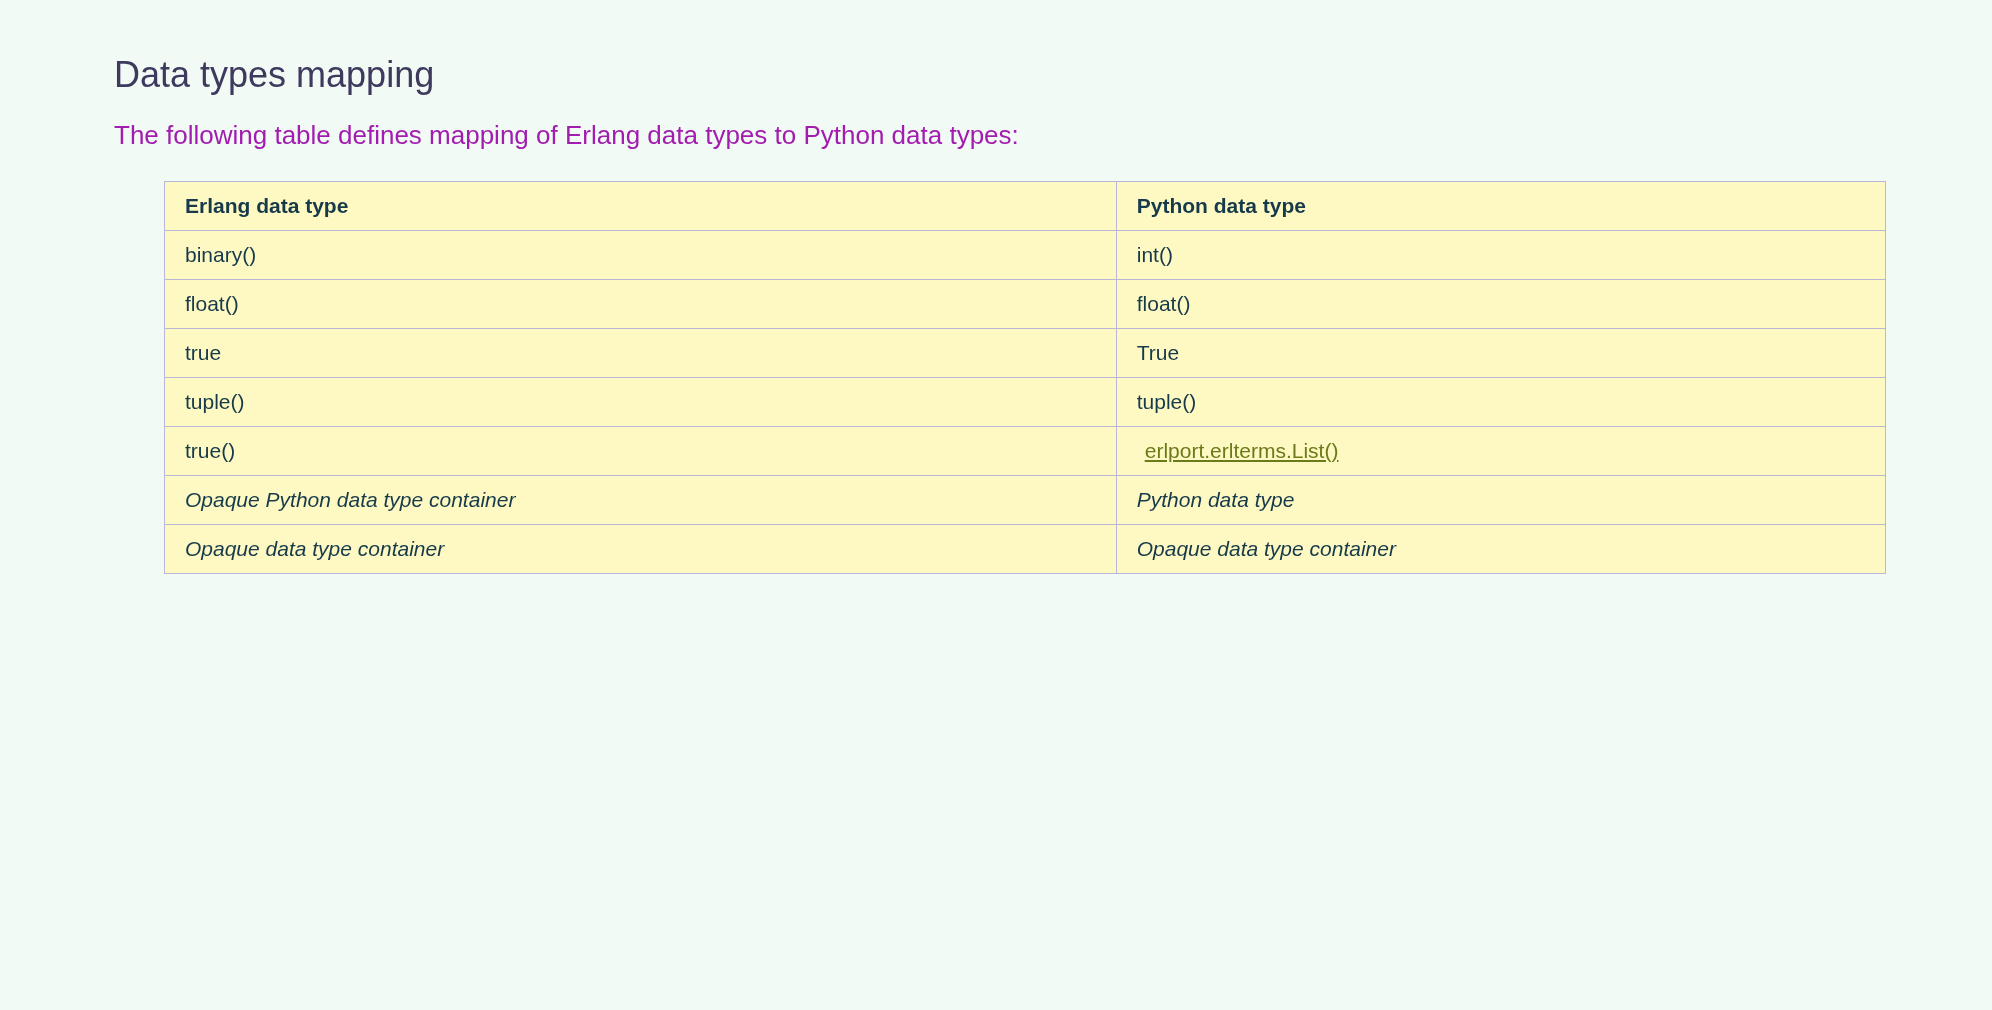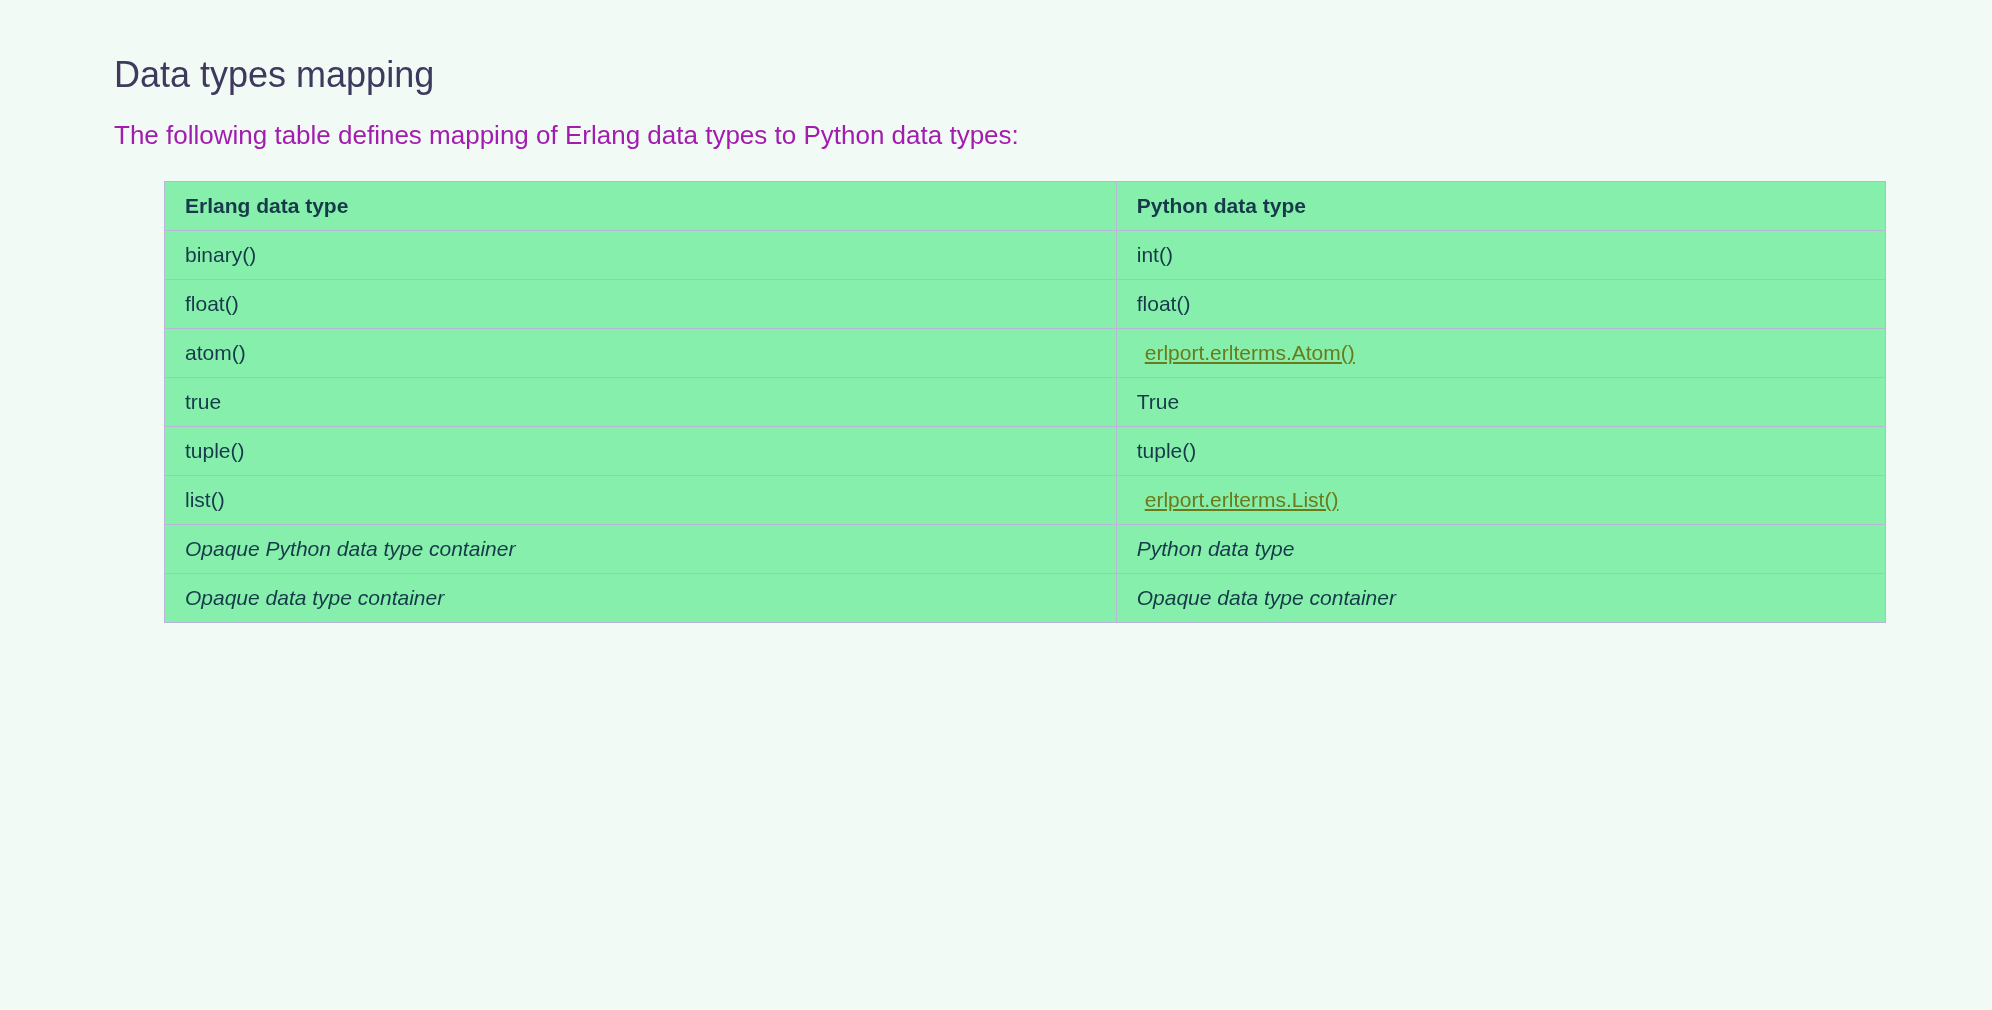--- a/index.html
+++ b/index.html
@@ -23,21 +23,21 @@
       font-size: 26px;
       color: #a21caf;
       margin-bottom: 30px;
     }
     .table-wrap {
       padding-left: 42px;
     }
     table {
       width: 100%;
       border-collapse: collapse;
-      background-color: #86efac;
+      background-color: #fef9c3;
       border: 1px solid #b9b6d9;
       font-size: 21px;
     }
     th, td {
       text-align: left;
       padding: 12px 20px;
       border: 1px solid #b9b6d9;
       color: #163a4a;
     }
     th {
@@ -68,33 +68,29 @@
     <tbody id="tbody">
         <tr>
           <td>binary()</td>
           <td>int()</td>
         </tr>
         <tr>
           <td>float()</td>
           <td>float()</td>
         </tr>
         <tr>
-          <td>atom()</td>
-          <td><a class="doclink" href="#">erlport.erlterms.Atom()</a></td>
-        </tr>
-        <tr>
           <td>true</td>
           <td>True</td>
         </tr>
         <tr>
           <td>tuple()</td>
           <td>tuple()</td>
         </tr>
         <tr>
-          <td>list()</td>
+          <td>true()</td>
           <td><a class="doclink" href="#">erlport.erlterms.List()</a></td>
         </tr>
         <tr>
           <td class="italic">Opaque Python data type container</td>
           <td class="italic">Python data type</td>
         </tr>
         <tr>
           <td class="italic">Opaque data type container</td>
           <td class="italic">Opaque data type container</td>
         </tr>

